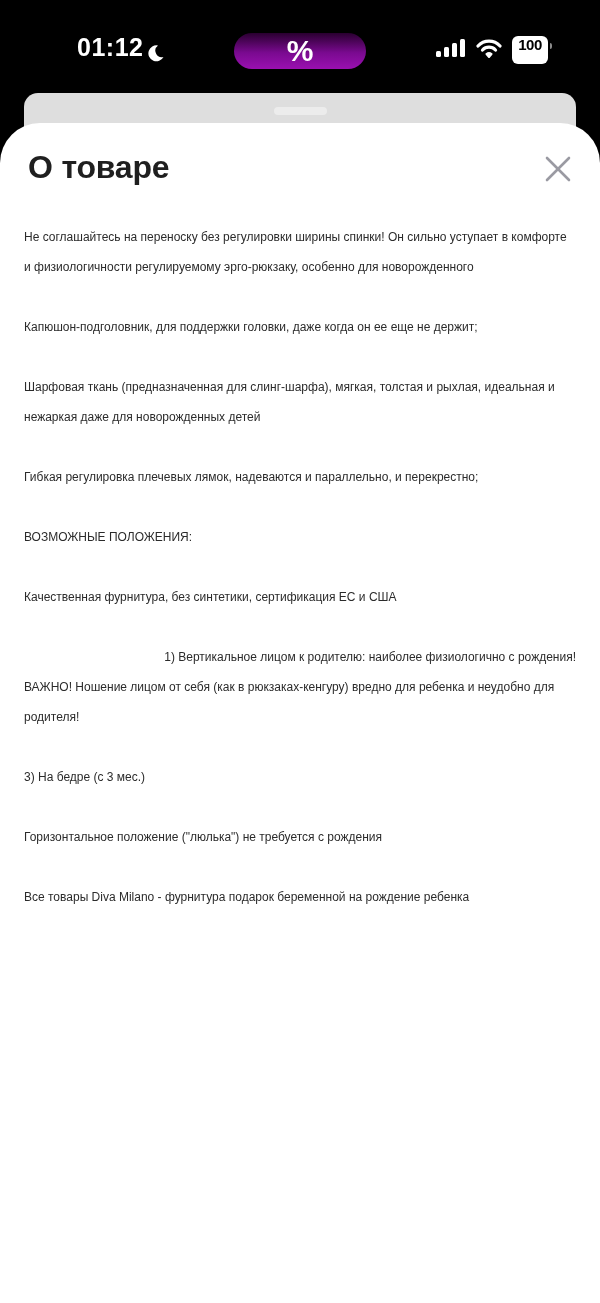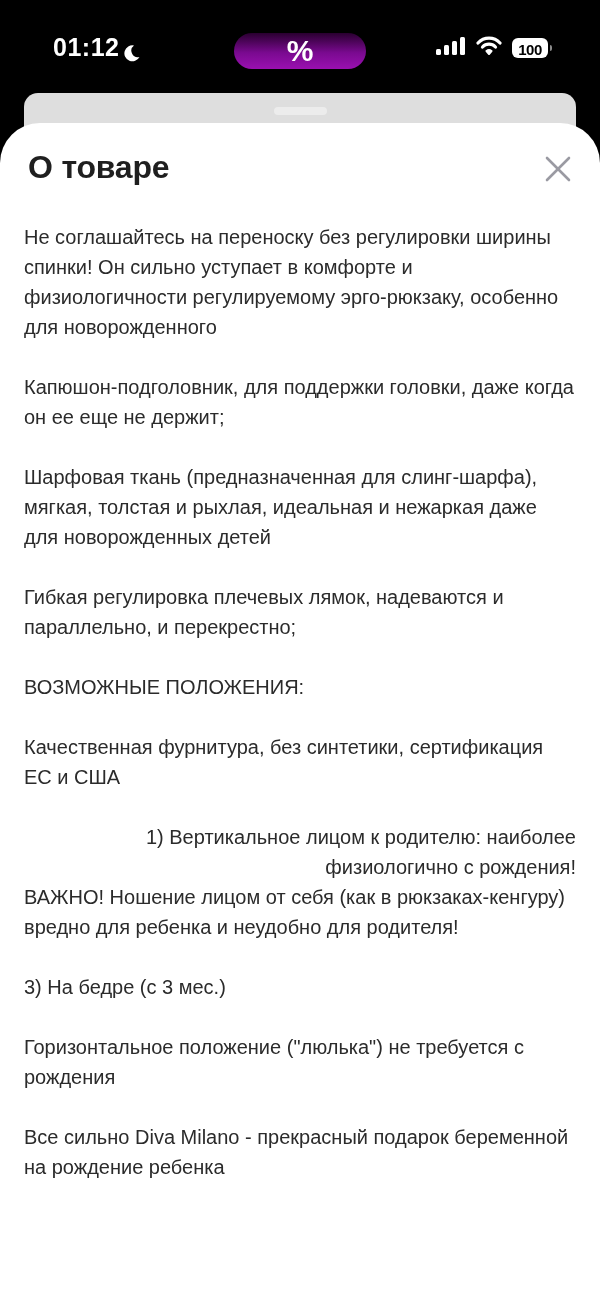--- a/index.html
+++ b/index.html
@@ -20,21 +20,21 @@
   }
   
   .status-bar {
     position: absolute;
     top: 0; left: 0;
     width: 600px;
     height: 90px;
   }
   .status-time {
     position: absolute;
-    left: 53px;
+    left: 77px;
     top: 33px;
     color: #fff;
     font-weight: 700;
     font-size: 25px;
     letter-spacing: 0.5px;
     display: flex;
     align-items: center;
     gap: 4px;
   }
   .moon-icon {
@@ -62,28 +62,28 @@
     position: absolute;
     right: 52px;
     top: 36px;
     display: flex;
     align-items: center;
     gap: 10px;
   }
   .battery {
     position: relative;
     width: 36px;
-    height: 20px;
+    height: 28px;
     border-radius: 6px;
     background: #fff;
     color: #000;
     font-size: 15px;
     font-weight: 700;
     display: flex;
-    align-items: flex-end;
+    align-items: flex-start;
     justify-content: center;
     letter-spacing: -0.5px;
   }
   .battery::after {
     content: "";
     position: absolute;
     right: -4px;
     top: 7px;
     width: 2px;
     height: 6px;
@@ -139,21 +139,21 @@
     align-items: center;
     justify-content: center;
     cursor: pointer;
   }
   .content {
     position: absolute;
     left: 24px;
     top: 99px;
     width: 552px;
     color: #2b2b2b;
-    font-size: 20px;
+    font-size: 12px;
     line-height: 30px;
   }
   .para {
     margin: 0 0 30px 0;
     white-space: pre-line;
   }
   .para.tight {
     margin-bottom: 0;
     text-align: right;
   }
@@ -221,18 +221,18 @@
       <p class="para">Не соглашайтесь на переноску без регулировки ширины спинки! Он сильно уступает в комфорте и физиологичности регулируемому эрго-рюкзаку, особенно для новорожденного</p>
       <p class="para">Капюшон-подголовник, для поддержки головки, даже когда он ее еще не держит;</p>
       <p class="para">Шарфовая ткань (предназначенная для слинг-шарфа), мягкая, толстая и рыхлая, идеальная и нежаркая даже для новорожденных детей</p>
       <p class="para">Гибкая регулировка плечевых лямок, надеваются и параллельно, и перекрестно;</p>
       <p class="para">ВОЗМОЖНЫЕ ПОЛОЖЕНИЯ:</p>
       <p class="para">Качественная фурнитура, без синтетики, сертификация ЕС и США</p>
       <p class="para tight">1) Вертикальное лицом к родителю: наиболее физиологично с рождения!</p>
       <p class="para">ВАЖНО! Ношение лицом от себя (как в рюкзаках-кенгуру) вредно для ребенка и неудобно для родителя!</p>
       <p class="para">3) На бедре (с 3 мес.)</p>
       <p class="para">Горизонтальное положение ("люлька") не требуется с рождения</p>
-      <p class="para">Все сильно Diva Milano - прекрасный подарок беременной на рождение ребенка</p>
+      <p class="para">Все товары Diva Milano - фурнитура подарок беременной на рождение ребенка</p>
       <div class="clipped-line"></div>
     </div>
   </div>
 
 </div>
 
 </body></html>

